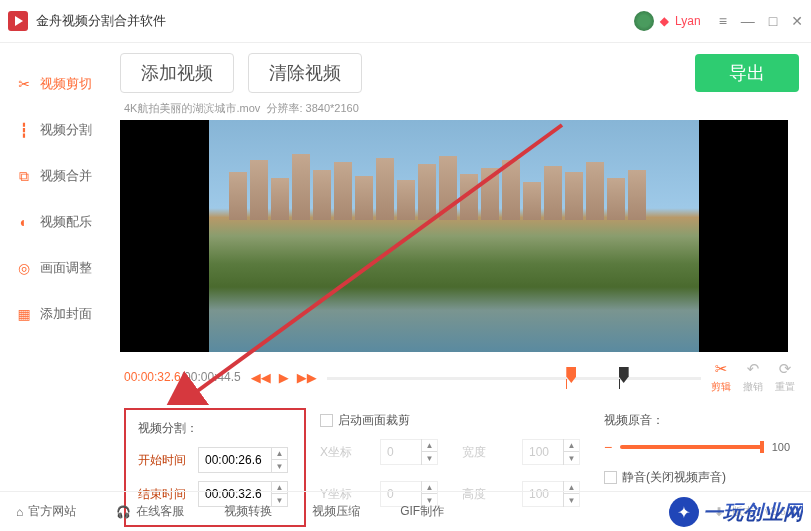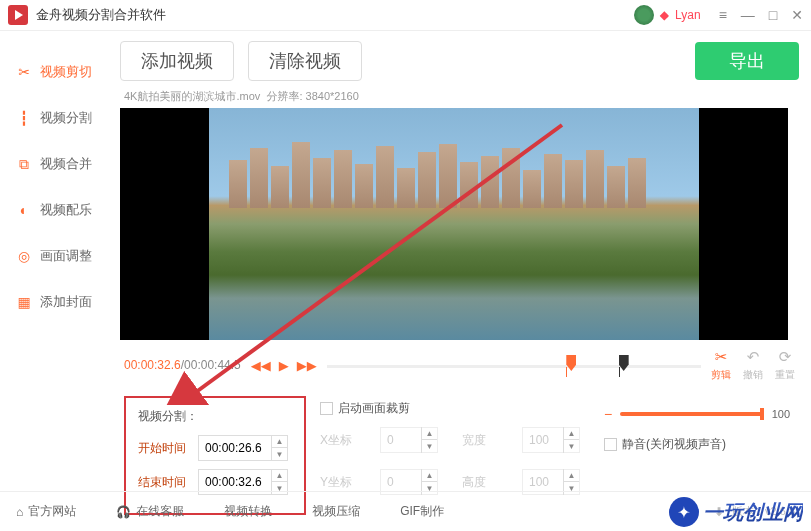--- a/index.html
+++ b/index.html
@@ -1,17 +1,17 @@
 <!DOCTYPE html>
 <html><head>
 <meta charset="utf-8">
 <style>
 * { margin: 0; padding: 0; box-sizing: border-box; font-family: "Microsoft YaHei", sans-serif; }
 body { width: 811px; height: 531px; background: #fff; position: relative; overflow: hidden; }
-.titlebar { height: 31px; display: flex; align-items: center; padding: 0 8px; border-bottom: 1px solid #eee; }
+.titlebar { height: 43px; display: flex; align-items: center; padding: 0 8px; border-bottom: 1px solid #eee; }
 .logo-sq { width: 20px; height: 20px; background: #d6383e; border-radius: 3px; display: flex; align-items: center; justify-content: center; margin-right: 8px; }
 .logo-tri { width: 0; height: 0; border-left: 8px solid #fff; border-top: 5px solid transparent; border-bottom: 5px solid transparent; margin-left: 2px; }
 .app-title { font-size: 13px; color: #333; flex: 1; }
 .user-area { display: flex; align-items: center; gap: 6px; margin-right: 18px; }
 .avatar { width: 20px; height: 20px; border-radius: 50%; background: radial-gradient(circle, #4a9b5e 40%, #2d6b3c 100%); }
 .gem { color: #ff4757; font-size: 12px; }
 .username { color: #ff4757; font-size: 12px; }
 .win-controls { display: flex; gap: 14px; font-size: 14px; color: #888; }
 .win-btn { cursor: pointer; display: flex; align-items: center; }
 
@@ -277,20 +277,21 @@
                     <div class="stepper-btn">▲</div>
                     <div class="stepper-btn">▼</div>
                   </div>
                 </div>
             </div>
           </div>
         </div>
       </div>
 
       <div class="panel panel-audio">
+        <div class="panel-title">视频原音：</div>
         <div class="slider-row">
           <span style="color:#ff6b35;font-size:14px">−</span>
           <div class="slider">
               <div class="slider-thumb"></div>
             </div>
           <span class="slider-val">100</span>
         </div>
         <div class="checkbox-row">
           <div class="chk"></div>
           <span>静音(关闭视频声音)</span>

